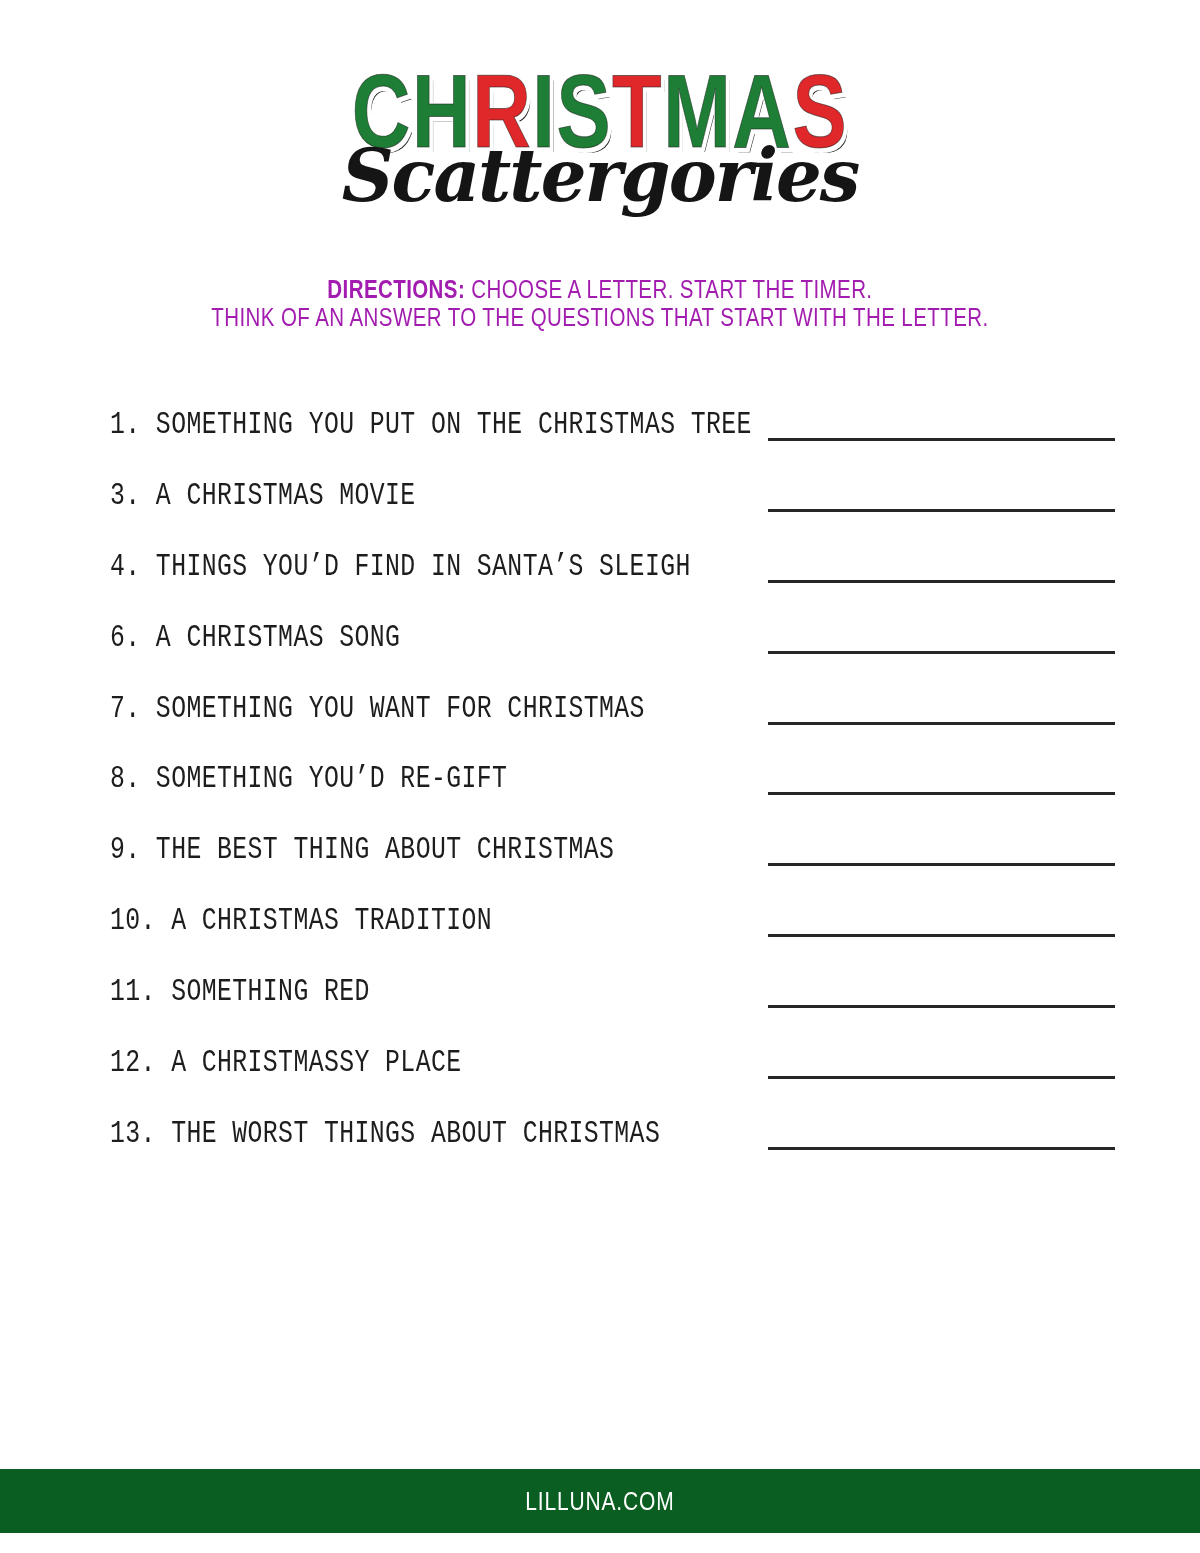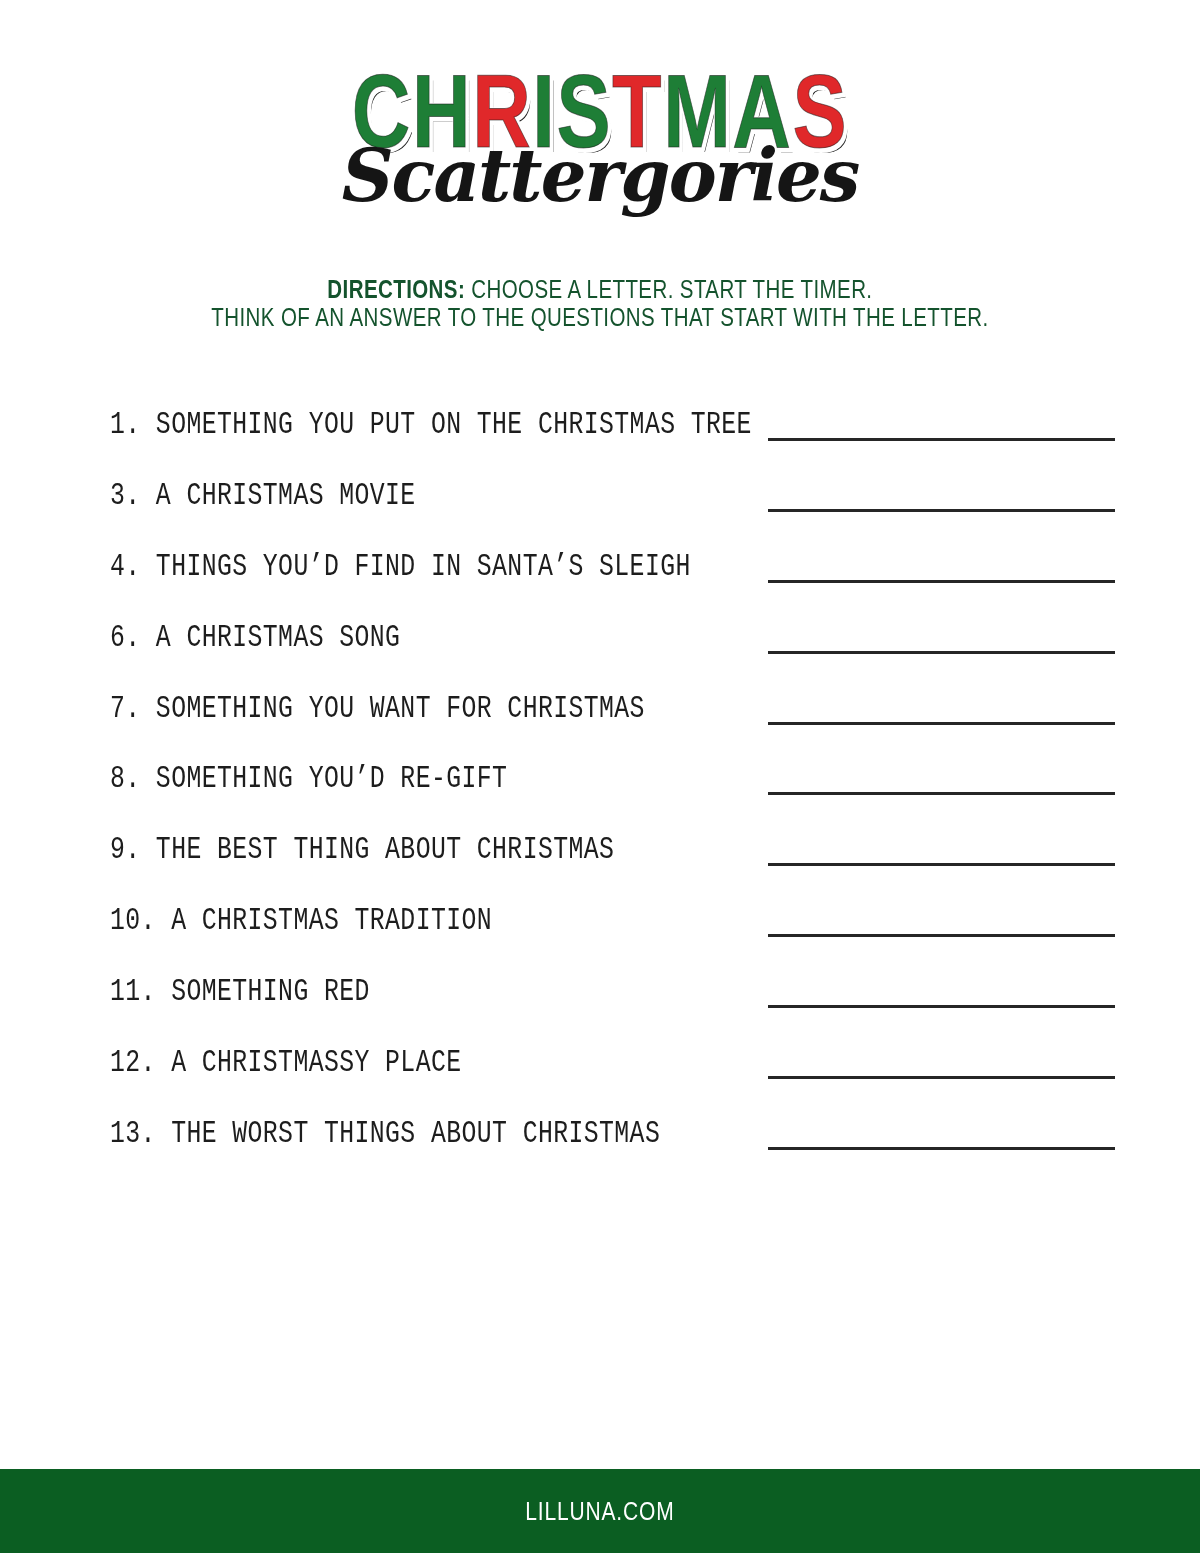--- a/index.html
+++ b/index.html
@@ -28,21 +28,21 @@
   .subtitle{
     position:absolute;top:136px;left:0;width:100%;
     text-align:center;
     font-family:"DejaVu Serif",serif;
     font-style:italic;font-weight:700;
     font-size:72px;line-height:1.1;
     letter-spacing:-2px;color:#151515;
   }
 
   
-  .directions{position:absolute;top:276px;left:0;width:100%;text-align:center;color:#14532d;}
+  .directions{position:absolute;top:276px;left:0;width:100%;text-align:center;color:#a21caf;}
   .dir-inner{
     display:inline-block;white-space:nowrap;
     font-size:25px;line-height:27.5px;letter-spacing:.5px;
     transform:scaleX(0.82);transform-origin:center top;
   }
 
   
   .questions{position:absolute;top:407px;left:110px;width:1005px;font-family:Liberation Mono, monospace;}
   .q-row{position:relative;height:70.9px;}
   .q-label{
@@ -51,21 +51,21 @@
     transform:scaleX(0.8);transform-origin:left top;
   }
   .q-line{
     position:absolute;left:658px;top:31px;
     width:347px;height:0;
     border-bottom:3px solid #262626;
   }
 
   
   .footer{
-    position:absolute;left:0;top:1469px;width:100%;height:84px;
+    position:absolute;left:0;top:1469px;width:100%;height:64px;
     display:flex;align-items:center;justify-content:center;
   }
   .site{
     display:inline-block;
     font-size:25px;letter-spacing:1px;font-weight:400;
     transform:scaleX(0.84);transform-origin:center center;
   }
 </style>
 </head>
 <body>

